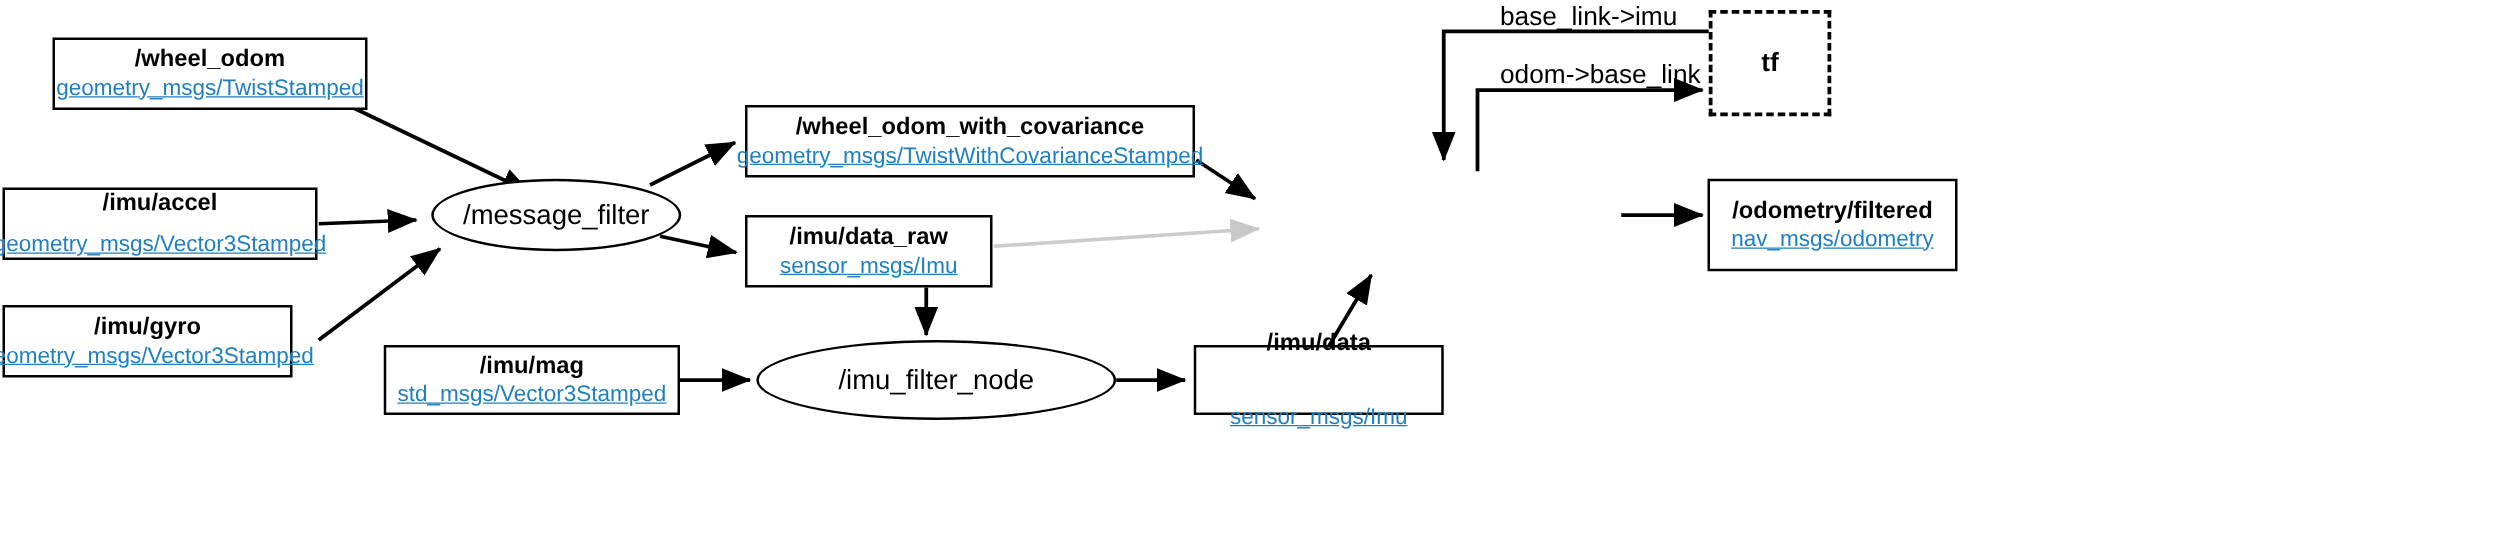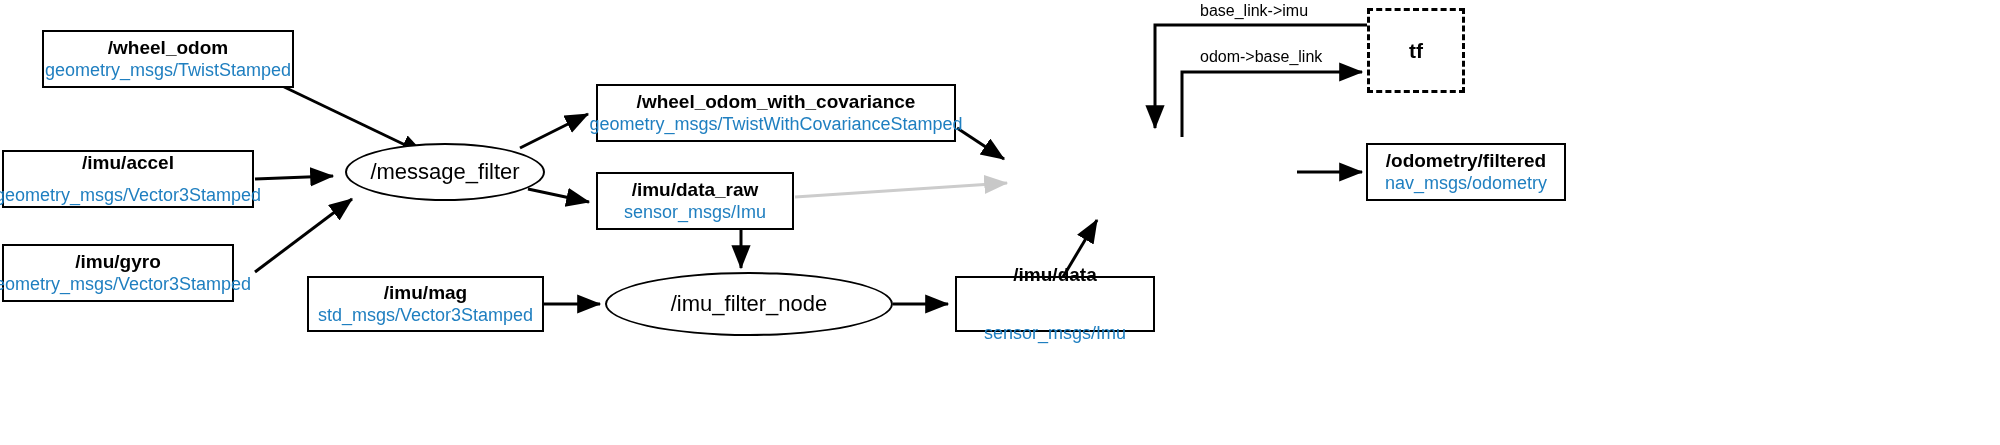--- a/index.html
+++ b/index.html
@@ -40,20 +40,21 @@
   }
   .topic-name {
     font-weight: bold;
     color: #000000;
     font-size: 19px;
   }
   .topic-type {
     color: #1f7fc0;
     font-size: 18px;
     font-weight: normal;
+    text-decoration: underline;
   }
   
   .tf-box {
     position: absolute;
     box-sizing: border-box;
     background: #ffffff;
     border: 3px dashed #000000;
     display: flex;
     align-items: center;
     justify-content: center;
@@ -77,21 +78,21 @@
   }
   .node-label {
     font-weight: normal;
     font-size: 22px;
     color: #000000;
     white-space: nowrap;
   }
   
   .edge-label {
     position: absolute;
-    font-size: 16px;
+    font-size: 21px;
     color: #000000;
     white-space: nowrap;
   }
 </style>
 </head>
 <body>
 
 <div id="canvas">
 
   <svg id="edges" viewBox="0 0 2000 445" xmlns="http://www.w3.org/2000/svg">
@@ -178,18 +179,18 @@
 
 
   <div class="tf-box" style="left:1367px; top:8px; width:98px; height:85px;">
     <span class="tf-label">tf</span>
   </div>
 
   <div class="edge-label" style="left:1200px; top:2px;">base_link-&gt;imu</div>
 
   <div class="edge-label" style="left:1200px; top:48px;">odom-&gt;base_link</div>
 
-  <div class="topic-box" style="left:1366px; top:143px; width:200px; height:58px;">
+  <div class="topic-box" style="left:1366px; top:143px; width:200px; height:74px;">
     <div class="topic-name">/odometry/filtered</div>
     <div class="topic-type">nav_msgs/odometry</div>
   </div>
 
 </div>
 
 </body></html>

